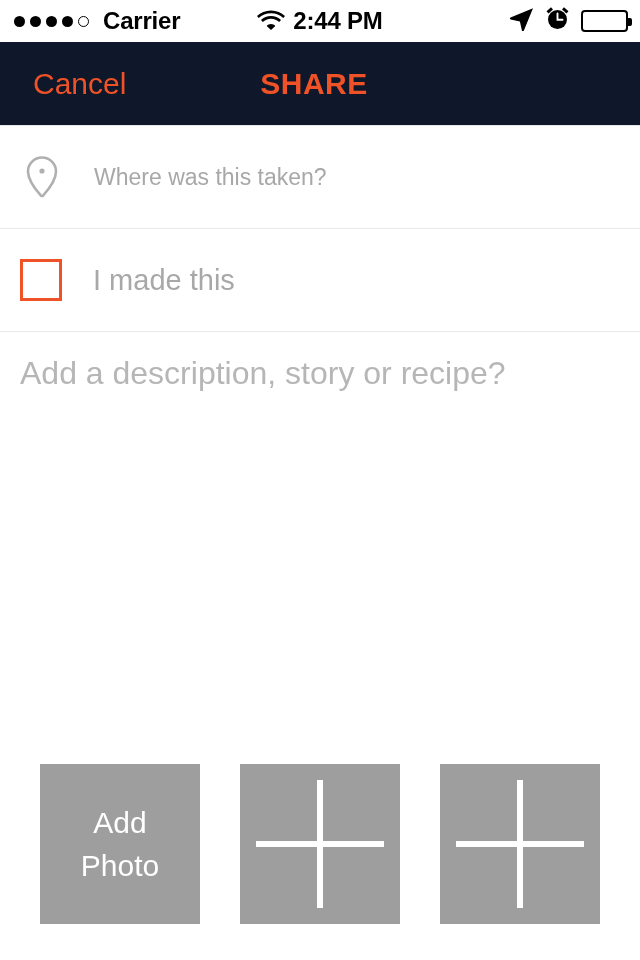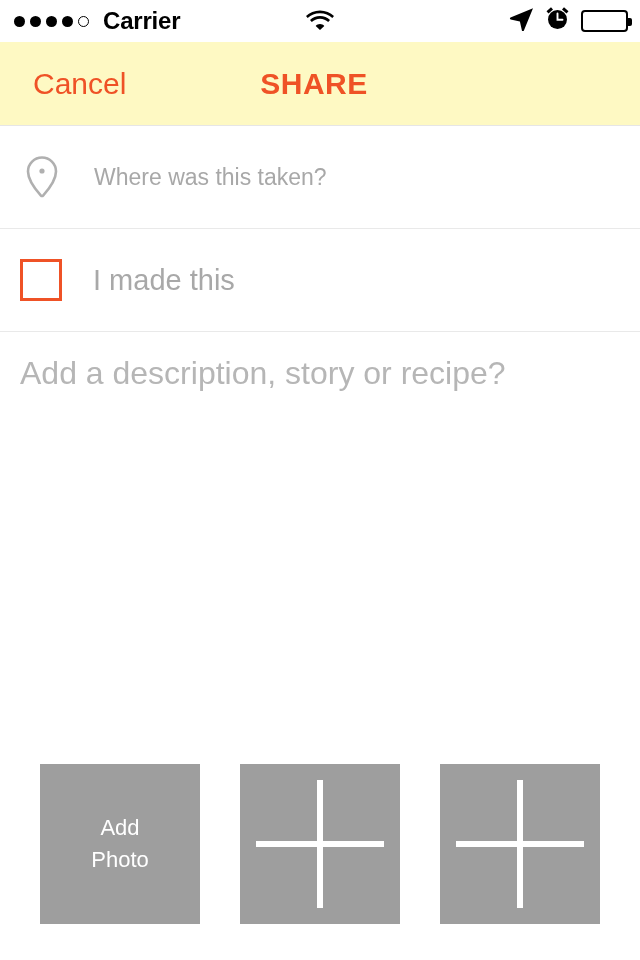--- a/index.html
+++ b/index.html
@@ -107,21 +107,21 @@
     height: 100%;
     background: #000;
     border-radius: 1px;
   }
 
   
   .nav-bar {
     flex: 0 0 83px;
     height: 83px;
     position: relative;
-    background: #fef9c3;
+    background: #0f172a;
     border-bottom: 1.5px solid #e6e6e6;
     display: flex;
     align-items: center;
   }
   .nav-cancel {
     position: absolute;
     left: 33px;
     font-size: 30px;
     color: #ef5226;
     letter-spacing: 0px;
@@ -221,21 +221,21 @@
     background: #9e9e9e;
     display: flex;
     align-items: center;
     justify-content: center;
     position: relative;
     cursor: pointer;
     flex: 0 0 160px;
   }
   .tile-label {
     color: #ffffff;
-    font-size: 22px;
+    font-size: 30px;
     line-height: 1.45;
     text-align: center;
     letter-spacing: 0px;
   }
   .plus {
     position: relative;
     width: 128px;
     height: 128px;
   }
   .plus::before,
@@ -298,20 +298,21 @@
     </div>
 
     <div class="sb-center">
       <span>
         <svg width="28" height="21" viewBox="0 0 28 21">
           <path d="M14 4.2C9.2 4.2 4.9 6 1.7 9L0 7.1C3.6 3.6 8.5 1.4 14 1.4s10.4 2.2 14 5.7L26.3 9C23.1 6 18.8 4.2 14 4.2z" fill="#000"></path>
           <path d="M14 9.8c-3.2 0-6.1 1.3-8.2 3.3l-1.8-2C6.6 8.7 10.1 7.1 14 7.1s7.4 1.6 10 4l-1.8 2c-2.1-2-5-3.3-8.2-3.3z" fill="#000"></path>
           <path d="M14 15.1c-1.7 0-3.2.7-4.3 1.8L14 21l4.3-4.1c-1.1-1.1-2.6-1.8-4.3-1.8z" fill="#000"></path>
         </svg>
       </span>
+      <span class="sb-time">2:44 PM</span>
     </div>
 
     <div class="sb-right">
       <span>
         <svg width="25" height="25" viewBox="0 0 25 25">
           <path d="M24 2.2 1.5 11.6c-.9.4-.8 1.7.2 1.9l9.2 1.9 2 9.2c.2 1 1.5 1.1 1.9.2L24 2.2z" fill="#000"></path>
         </svg>
       </span>
       <span>
         <svg width="25" height="25" viewBox="0 0 25 25">

